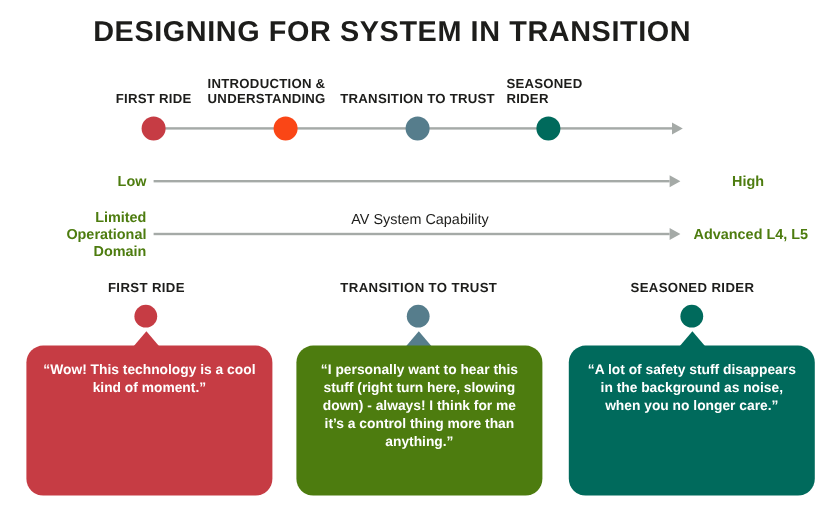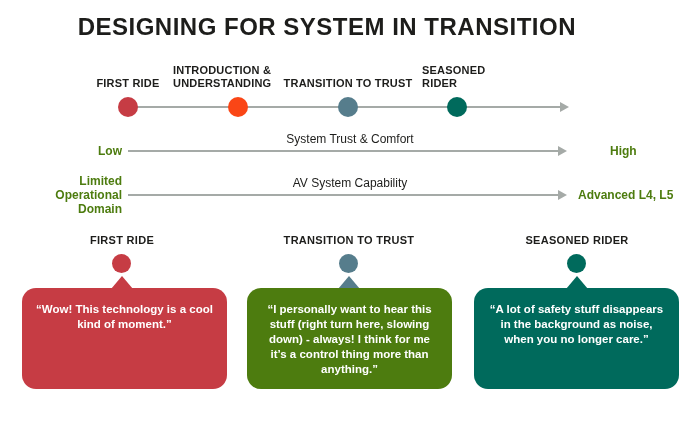--- a/index.html
+++ b/index.html
@@ -54,21 +54,21 @@
   .ql0 { left:22px; } .ql1 { left:249px; } .ql2 { left:477px; }
   .q-dot { width:19px; height:19px; top:254px; }
   .qd0 { left:112px; } .qd1 { left:339px; } .qd2 { left:567px; }
   .q-tail {
     position:absolute; top:276px; width:0; height:0;
     border-left:11px solid transparent; border-right:11px solid transparent;
     border-bottom:13px solid #000;
   }
   .qt0 { left:111px; } .qt1 { left:338px; } .qt2 { left:566px; }
   .bubble {
-    position:absolute; top:288px; width:205px; height:101px; border-radius:14px;
+    position:absolute; top:288px; width:205px; height:125px; border-radius:14px;
     box-sizing:border-box; padding:14px 14px 0 14px;
     color:#ffffff; font-size:11.5px; font-weight:bold; line-height:15px; text-align:center;
   }
   .qb0 { left:22px; } .qb1 { left:247px; } .qb2 { left:474px; }
   .bubble-text { display:inline-block; max-width:177px; }
 </style>
 </head>
 <body>
 
 <div class="canvas">
@@ -81,21 +81,20 @@
   <div class="stage-label sl0">FIRST RIDE</div>
   <div class="stage-label sl1">INTRODUCTION &amp; UNDERSTANDING</div>
   <div class="stage-label sl2">TRANSITION TO TRUST</div>
   <div class="stage-label sl3">SEASONED RIDER</div>
 
   <div class="dot tl-dot td0" style="background-color: rgb(198, 60, 68);"></div>
   <div class="dot tl-dot td1" style="background-color: rgb(250, 70, 22);"></div>
   <div class="dot tl-dot td2" style="background-color: rgb(86, 125, 140);"></div>
   <div class="dot tl-dot td3" style="background-color: rgb(0, 106, 92);"></div>
 
-  <div class="axis-title at0">System Trust &amp; Comfort</div>
   <div class="axis-line al0"></div>
   <div class="arrowhead ah0"></div>
   <div class="axis-end low">Low</div>
   <div class="axis-end high">High</div>
 
   <div class="axis-title at1">AV System Capability</div>
   <div class="axis-line al1"></div>
   <div class="arrowhead ah1"></div>
   <div class="axis-end limited">Limited Operational Domain</div>
   <div class="axis-end advanced">Advanced L4, L5</div>

